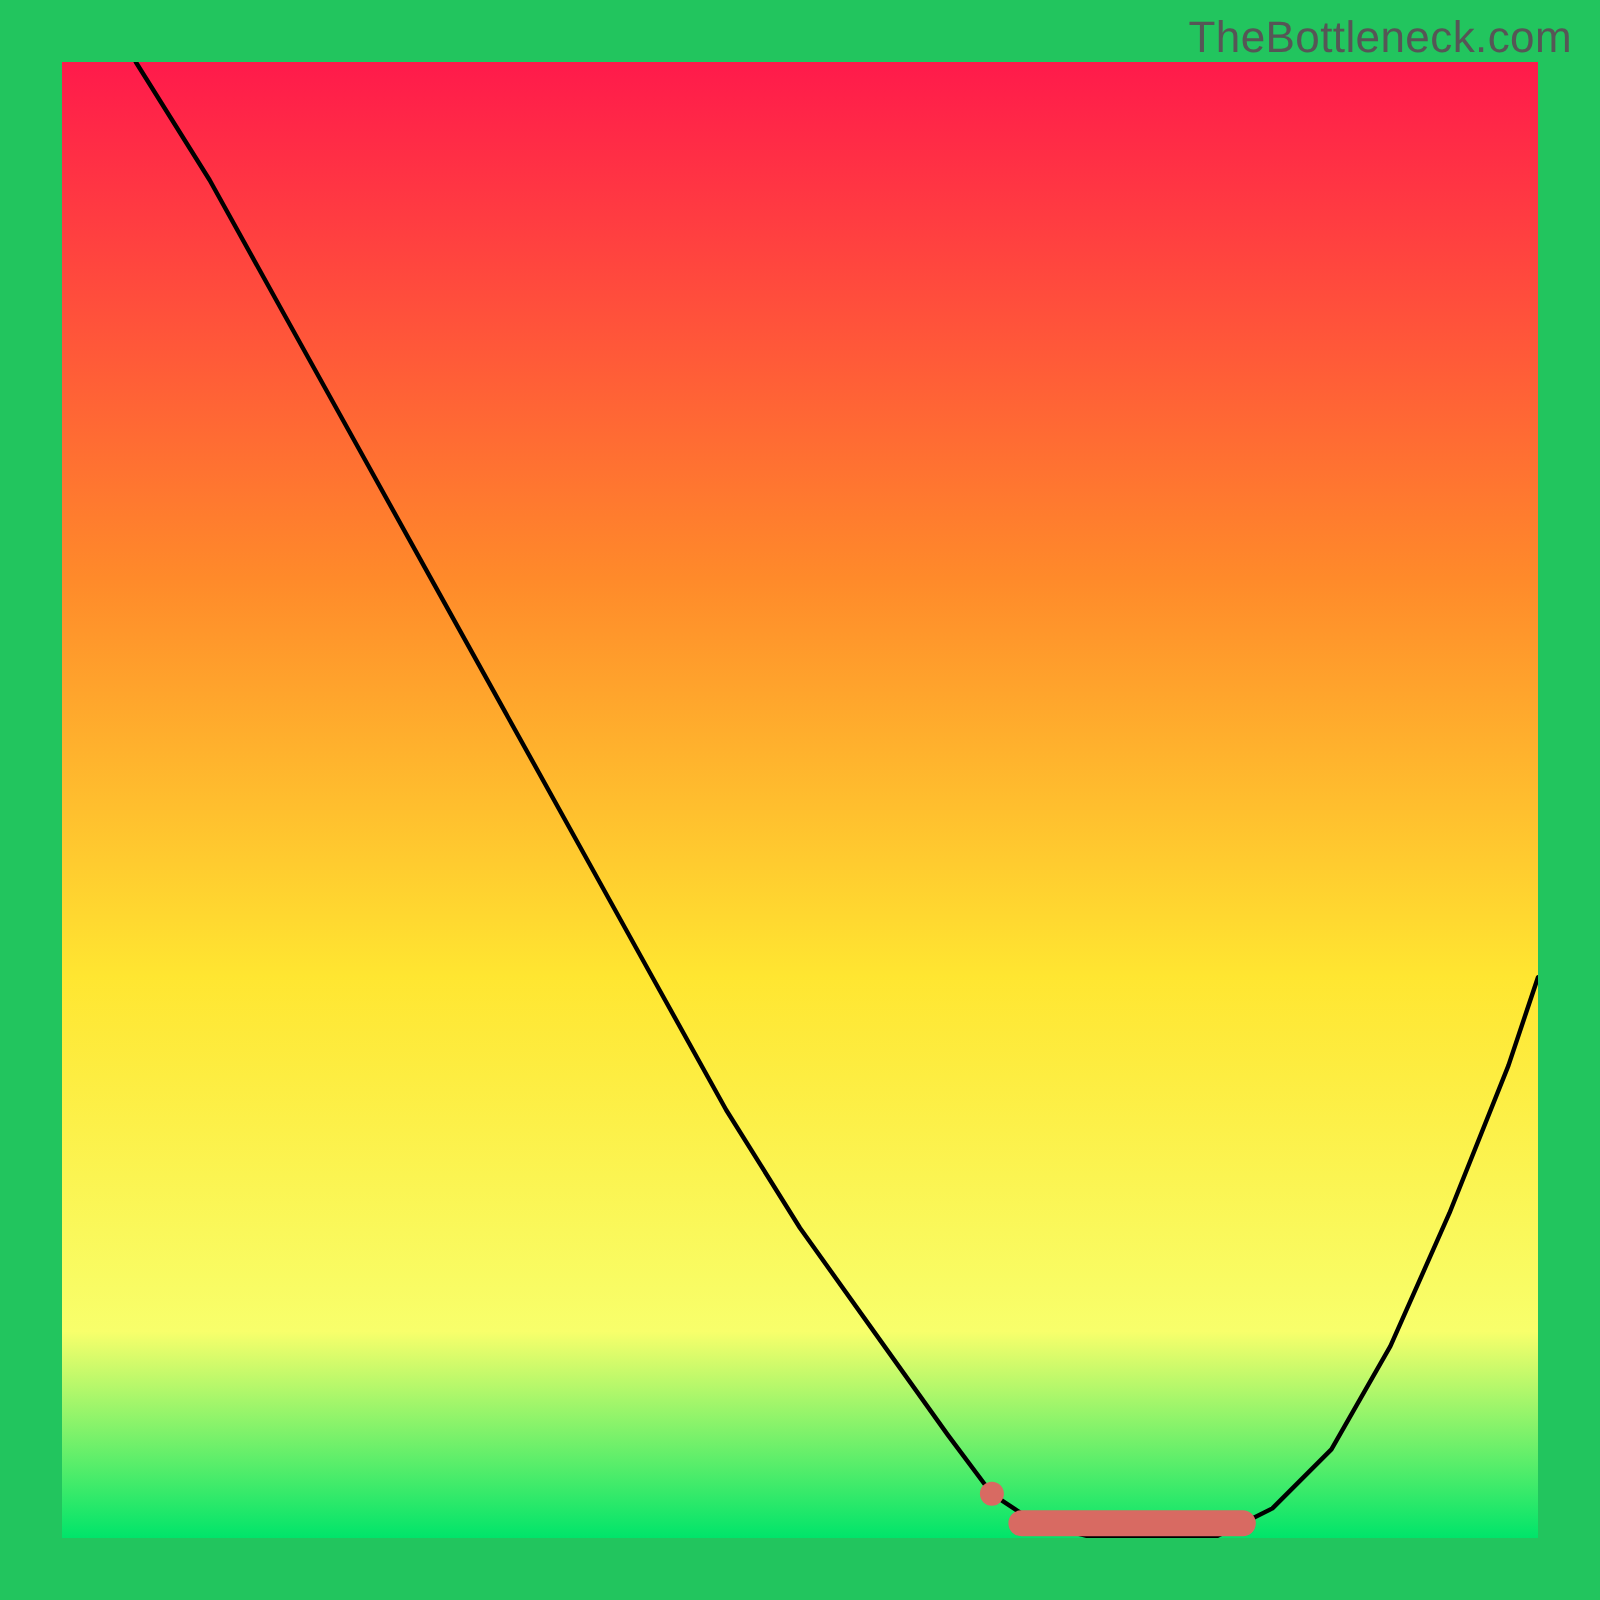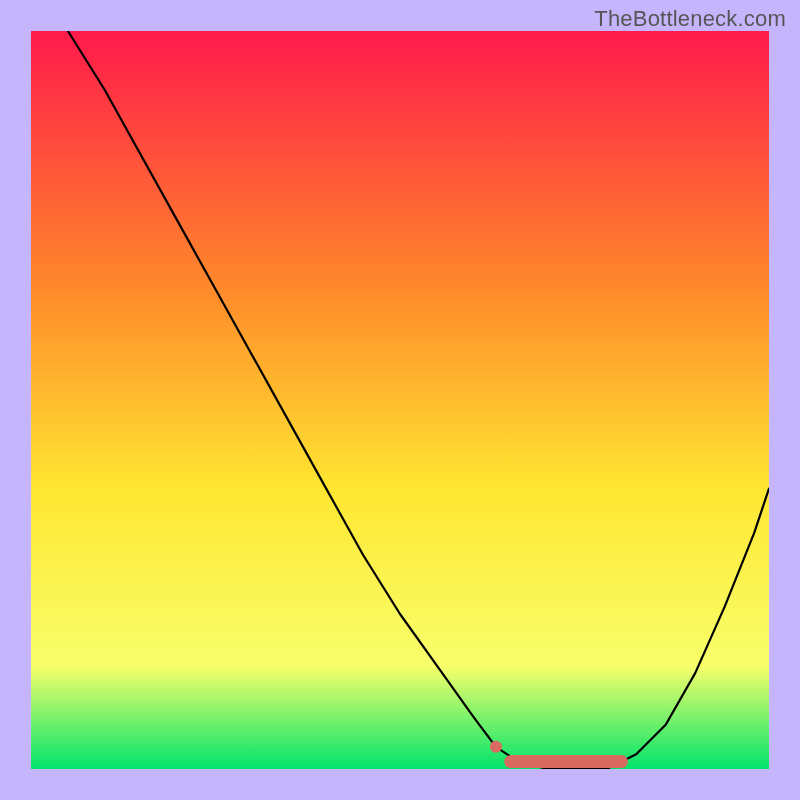--- a/index.html
+++ b/index.html
@@ -1,21 +1,21 @@
 <!DOCTYPE html>
 <html><head>
 <meta charset="utf-8">
 <style>
   * { margin: 0; padding: 0; box-sizing: border-box; }
   html, body { width: 800px; height: 800px; overflow: hidden; background: #000; }
   .frame {
     position: relative;
     width: 800px;
     height: 800px;
-    background: #c4b5fd;
+    background: #22c55e;
   }
   .watermark {
     position: absolute;
     top: 6px;
     right: 14px;
     font-family: Arial, Helvetica, sans-serif;
     font-size: 22px;
     color: #565656;
     letter-spacing: 0.2px;
   }

